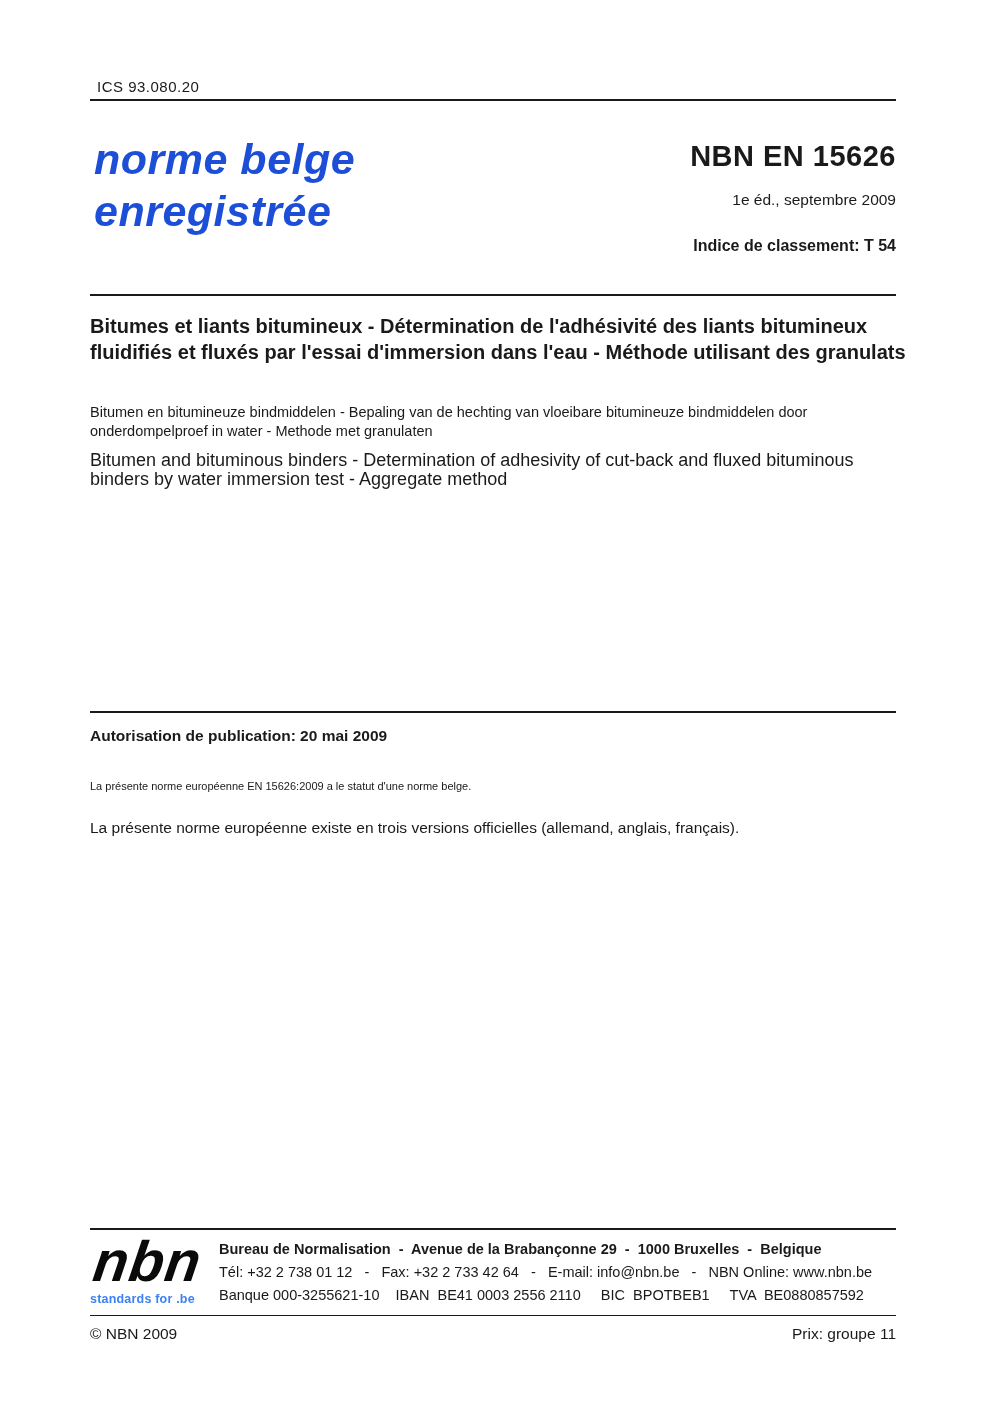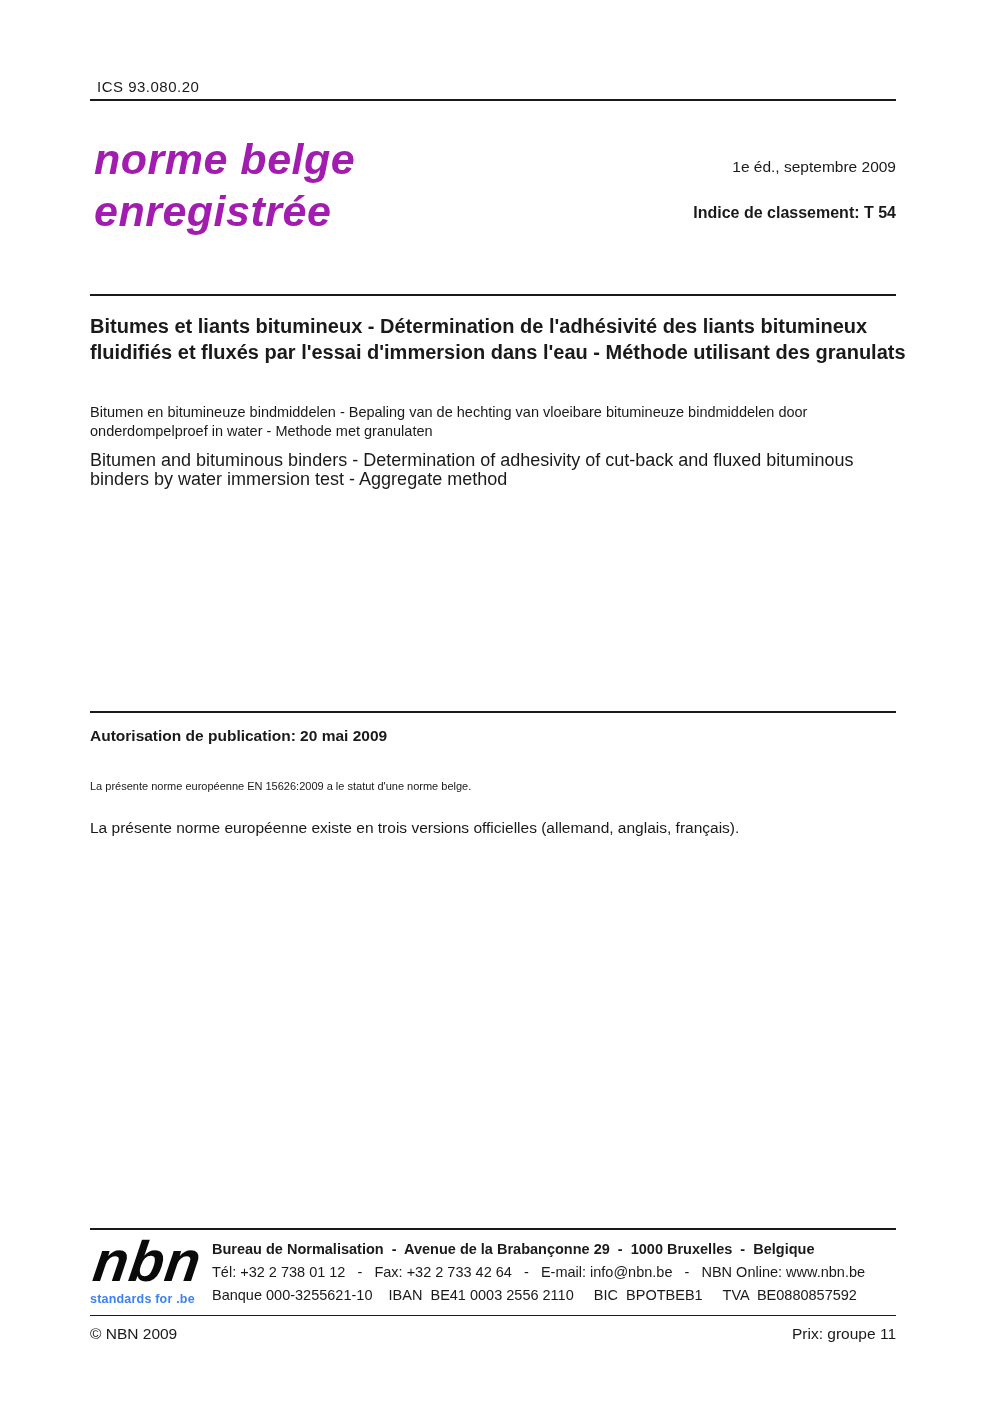--- a/index.html
+++ b/index.html
@@ -146,21 +146,21 @@
   .logo-tagline {
     margin-top: 6px;
     font-size: 12.5px;
     font-weight: bold;
     letter-spacing: 0.2px;
     color: #3b82f6;
     text-align: left;
     white-space: nowrap;
   }
   .address-block {
-    margin-left: 0;
+    margin-left: 7px;
     padding-top: 2px;
   }
   .address-block > div {
     font-size: 14.5px;
     line-height: 23px;
     white-space: pre-wrap;
   }
   .address-line1 { font-weight: bold; }
 
   #rule5 { top: 1315px; height: 1px; }
@@ -176,26 +176,27 @@
   }
 </style>
 </head>
 <body>
 
 <div class="page">
 
   <div class="ics">ICS  93.080.20</div>
   <div class="rule" id="rule1"></div>
 
-  <div class="doctype" style="color: #a21caf;">
+  <div class="doctype" style="color: #1d4ed8;">
     <div>norme belge</div>
     <div>enregistrée</div>
   </div>
 
   <div class="header-right">
+    <div class="doc-number">NBN EN 15626</div>
     <div class="edition">1e éd., septembre 2009</div>
     <div class="classification">Indice de classement: T 54</div>
   </div>
 
   <div class="rule" id="rule2"></div>
 
   <div class="title-fr">Bitumes et liants bitumineux - Détermination de l'adhésivité des liants bitumineux fluidifiés et fluxés par l'essai d'immersion dans l'eau - Méthode utilisant des granulats</div>
   <div class="title-nl">Bitumen en bitumineuze bindmiddelen - Bepaling van de hechting van vloeibare bitumineuze bindmiddelen door onderdompelproef in water - Methode met granulaten</div>
   <div class="title-en">Bitumen and bituminous binders - Determination of adhesivity of cut-back and fluxed bituminous binders by water immersion test - Aggregate method</div>
 

